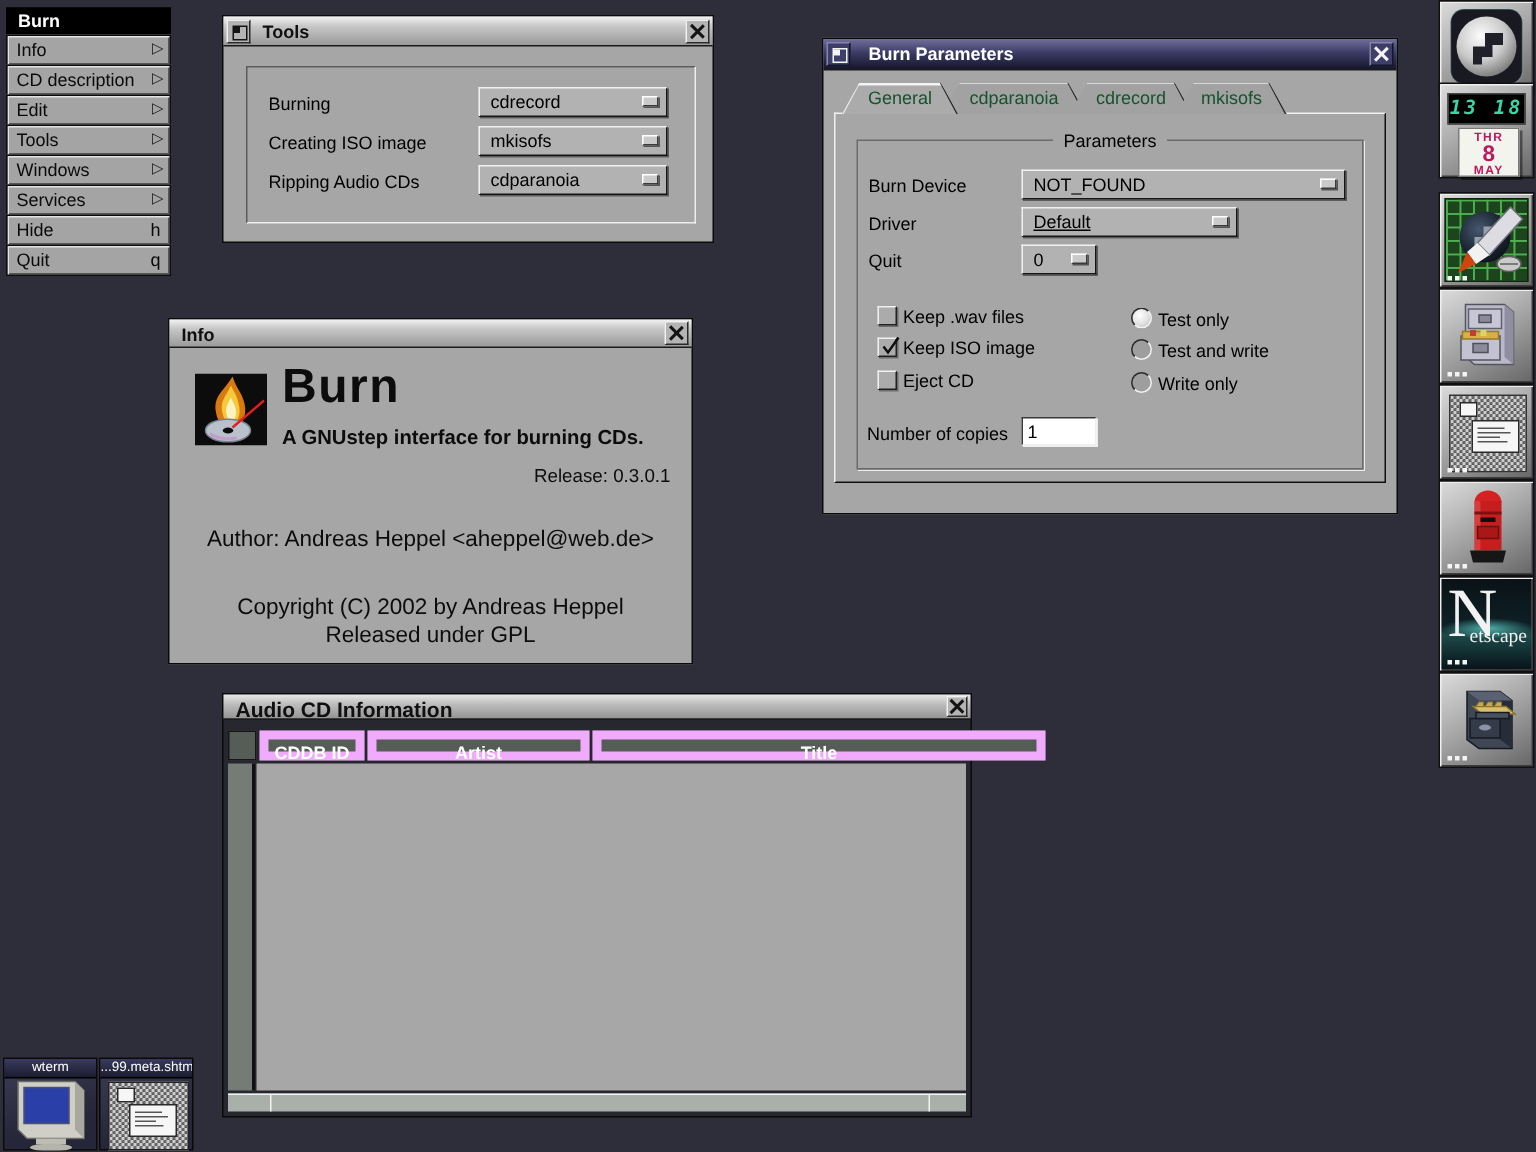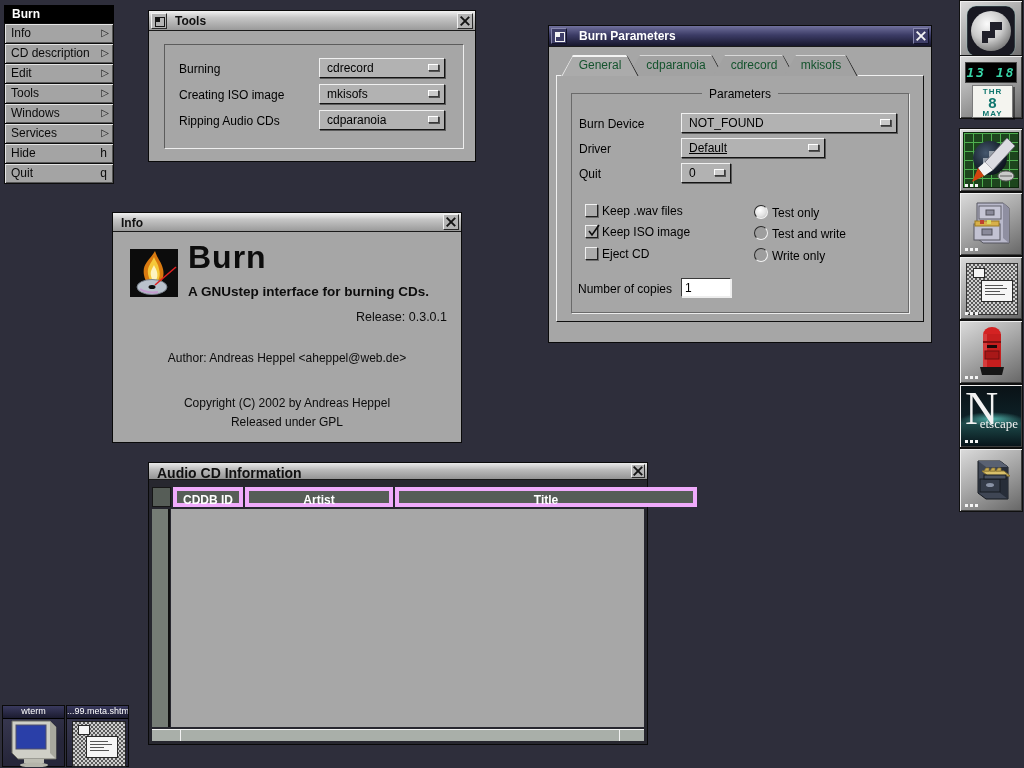--- a/index.html
+++ b/index.html
@@ -90,28 +90,28 @@
     border:1px solid #6a6a6a;box-shadow:1px 1px 0 #ececec;}
   .grouptitle{position:absolute;left:50%;top:-7px;transform:translateX(-50%);
     background:#a6a6a6;padding:0 7px;font-size:12px;color:#000;white-space:nowrap;}
 
   
   #info-win{left:112px;top:212px;width:350px;height:231px;}
   #info-win .titlebar{height:19px;}
   .bigname{position:absolute;left:75px;top:26px;font-size:32px;font-weight:bold;color:#0c0c0c;letter-spacing:1px;}
   .subtitle{position:absolute;left:75px;top:71px;font-size:13.5px;font-weight:bold;color:#0c0c0c;}
   .release{position:absolute;right:14px;top:97px;font-size:12.5px;color:#0c0c0c;}
-  .cline{position:absolute;left:0;right:0;text-align:center;font-size:12px;color:#0c0c0c;}
+  .cline{position:absolute;left:0;right:0;text-align:center;font-size:15px;color:#0c0c0c;}
 
   
   #audio-win{left:148px;top:462px;width:500px;height:283px;background:#27272f;}
   #audio-win .titlebar{height:17px;background:linear-gradient(180deg,#e9e9e9 0%,#bdbdbd 40%,#949494 100%);}
   #audio-win .titlebar .t{top:2px;font-size:14px;}
   .hdrrow{position:absolute;left:3px;top:24px;height:20px;display:flex;gap:2px;}
-  .hcell{background:#565d57;border:4px solid #f0abfc;box-sizing:border-box;
+  .hcell{background:#565d57;border:6px solid #f0abfc;box-sizing:border-box;
     color:#fff;font-size:12px;font-weight:bold;text-align:center;line-height:18px;}
   .corner{width:19px;background:#565d57;border:1px solid #161616;box-sizing:border-box;}
   .vstrip{position:absolute;left:3px;top:46px;bottom:17px;width:18px;background:#757c75;
     border-right:2px solid #101010;box-sizing:border-box;}
   .tbody{position:absolute;left:22px;top:46px;right:3px;bottom:17px;background:#a7a7a7;}
   .hscroll{position:absolute;left:3px;right:3px;bottom:3px;height:12px;background:#a9afa9;
     border-top:1px solid #f2f2f2;box-sizing:border-box;}
   .hsep{position:absolute;top:0;bottom:0;width:1px;background:#f2f2f2;}
 
   
@@ -119,21 +119,21 @@
     background:linear-gradient(150deg,#dcdcdc 0%,#a9a9a9 45%,#666666 100%);
     border:1px solid #101010;
     box-shadow:inset 1px 1px 0 #efefef, inset -1px -1px 0 #3c3c3c;}
   .dots{position:absolute;left:5px;bottom:4px;width:3px;height:3px;background:#f4f4f4;
     box-shadow:5px 0 0 #f4f4f4, 10px 0 0 #f4f4f4;}
   .lcd{position:absolute;left:5px;top:6px;width:52px;height:21px;background:#000;
     border:1px solid #444;box-sizing:border-box;
     color:#39d6a8;font-family:"DejaVu Sans Mono",monospace;font-style:italic;font-weight:bold;
     font-size:13px;line-height:19px;text-align:center;letter-spacing:2px;}
   .calendar{position:absolute;left:12px;top:29px;width:39px;height:31px;background:#f4f4ef;
-    border:1px solid #7a7a7a;box-shadow:2px 2px 0 rgba(0,0,0,.45);text-align:center;color:#0f766e;}
+    border:1px solid #7a7a7a;box-shadow:2px 2px 0 rgba(0,0,0,.45);text-align:center;color:#be185d;}
   .calendar .d1{font-size:8px;font-weight:bold;letter-spacing:1px;line-height:9px;margin-top:1px;}
   .calendar .d2{font-size:15px;font-weight:bold;line-height:13px;}
   .calendar .d3{font-size:8px;font-weight:bold;letter-spacing:1px;line-height:9px;}
   .checker{background-color:#cfcfcf;
     background-image:linear-gradient(45deg,#5a5a5a 25%,transparent 25%,transparent 75%,#5a5a5a 75%),
                      linear-gradient(45deg,#5a5a5a 25%,transparent 25%,transparent 75%,#5a5a5a 75%);
     background-size:4px 4px;background-position:0 0,2px 2px;}
   .envelope{position:absolute;background:#f6f6f6;border:1px solid #2a2a2a;}
   .envelope i{position:absolute;left:3px;height:1px;background:#555;}
   .nsq{position:absolute;inset:1px;background:linear-gradient(180deg,#0a1216 0%,#0d2026 52%,#1d4a4a 62%,#08141a 100%);overflow:hidden;}

